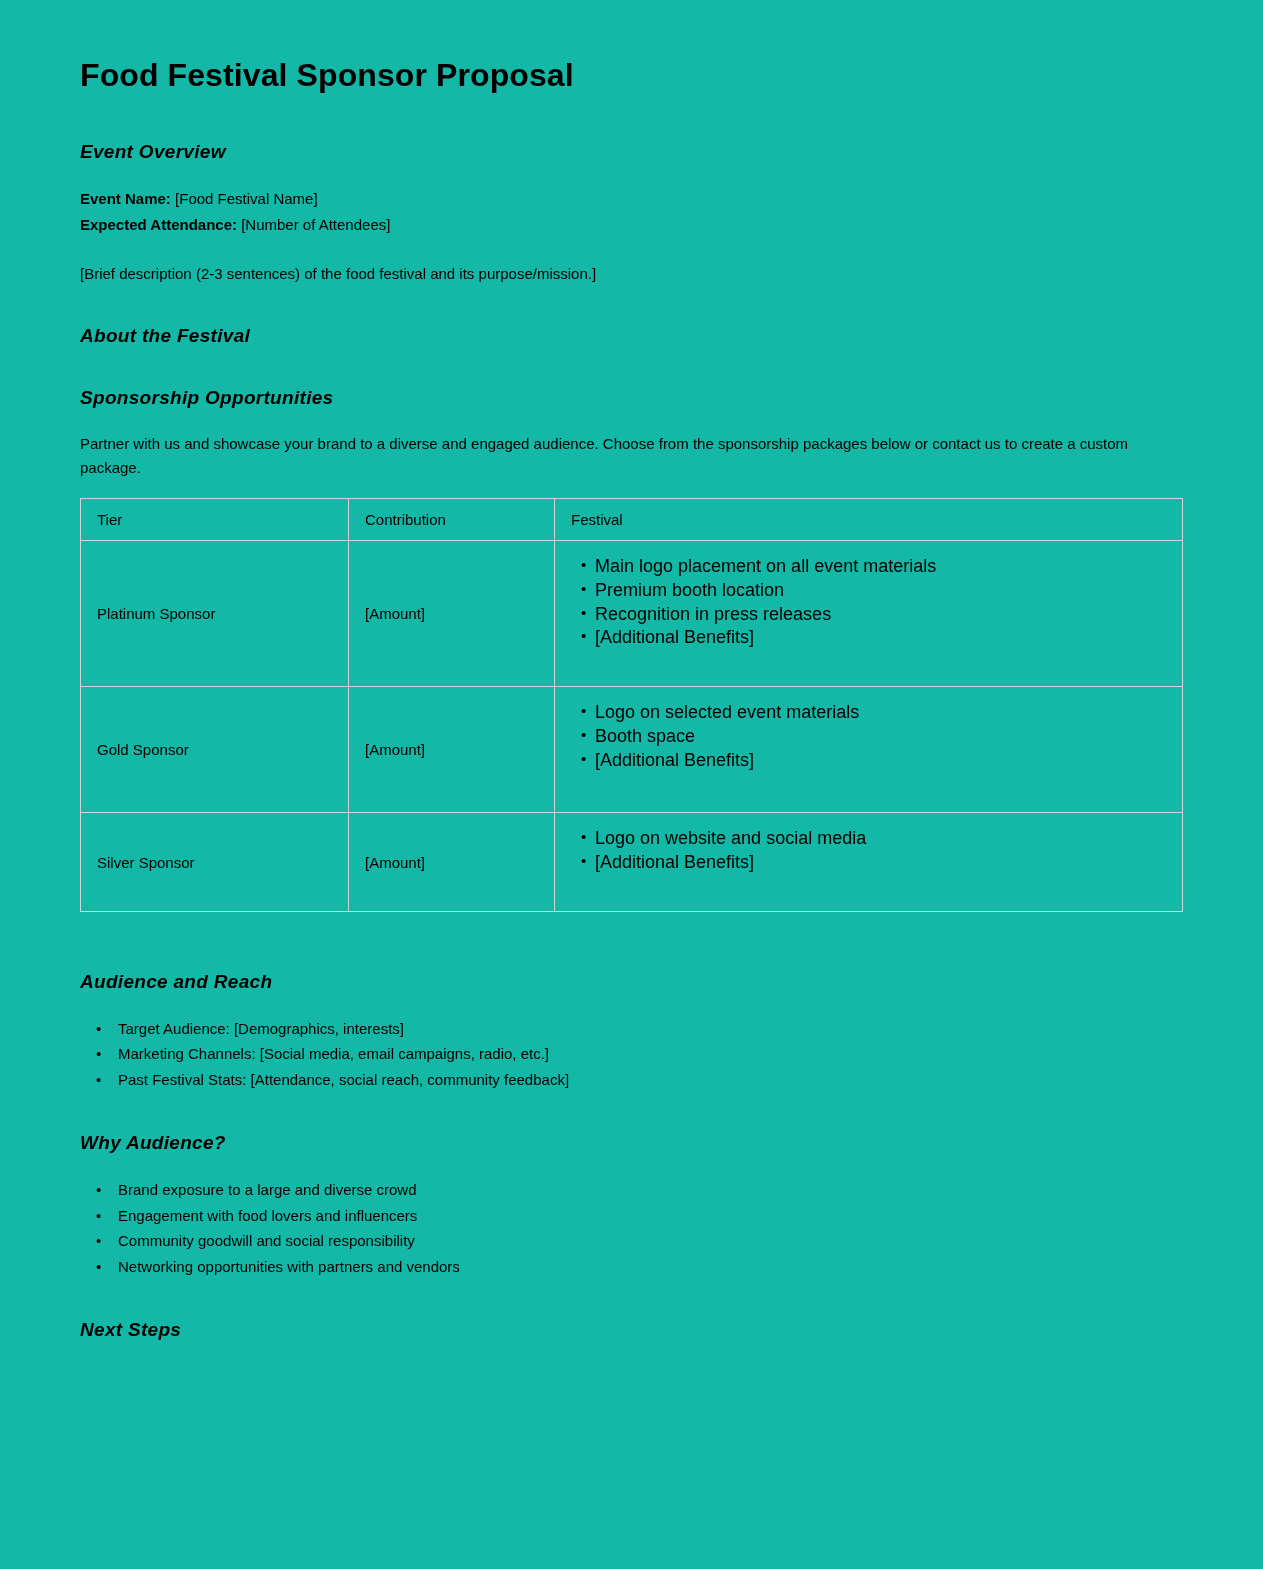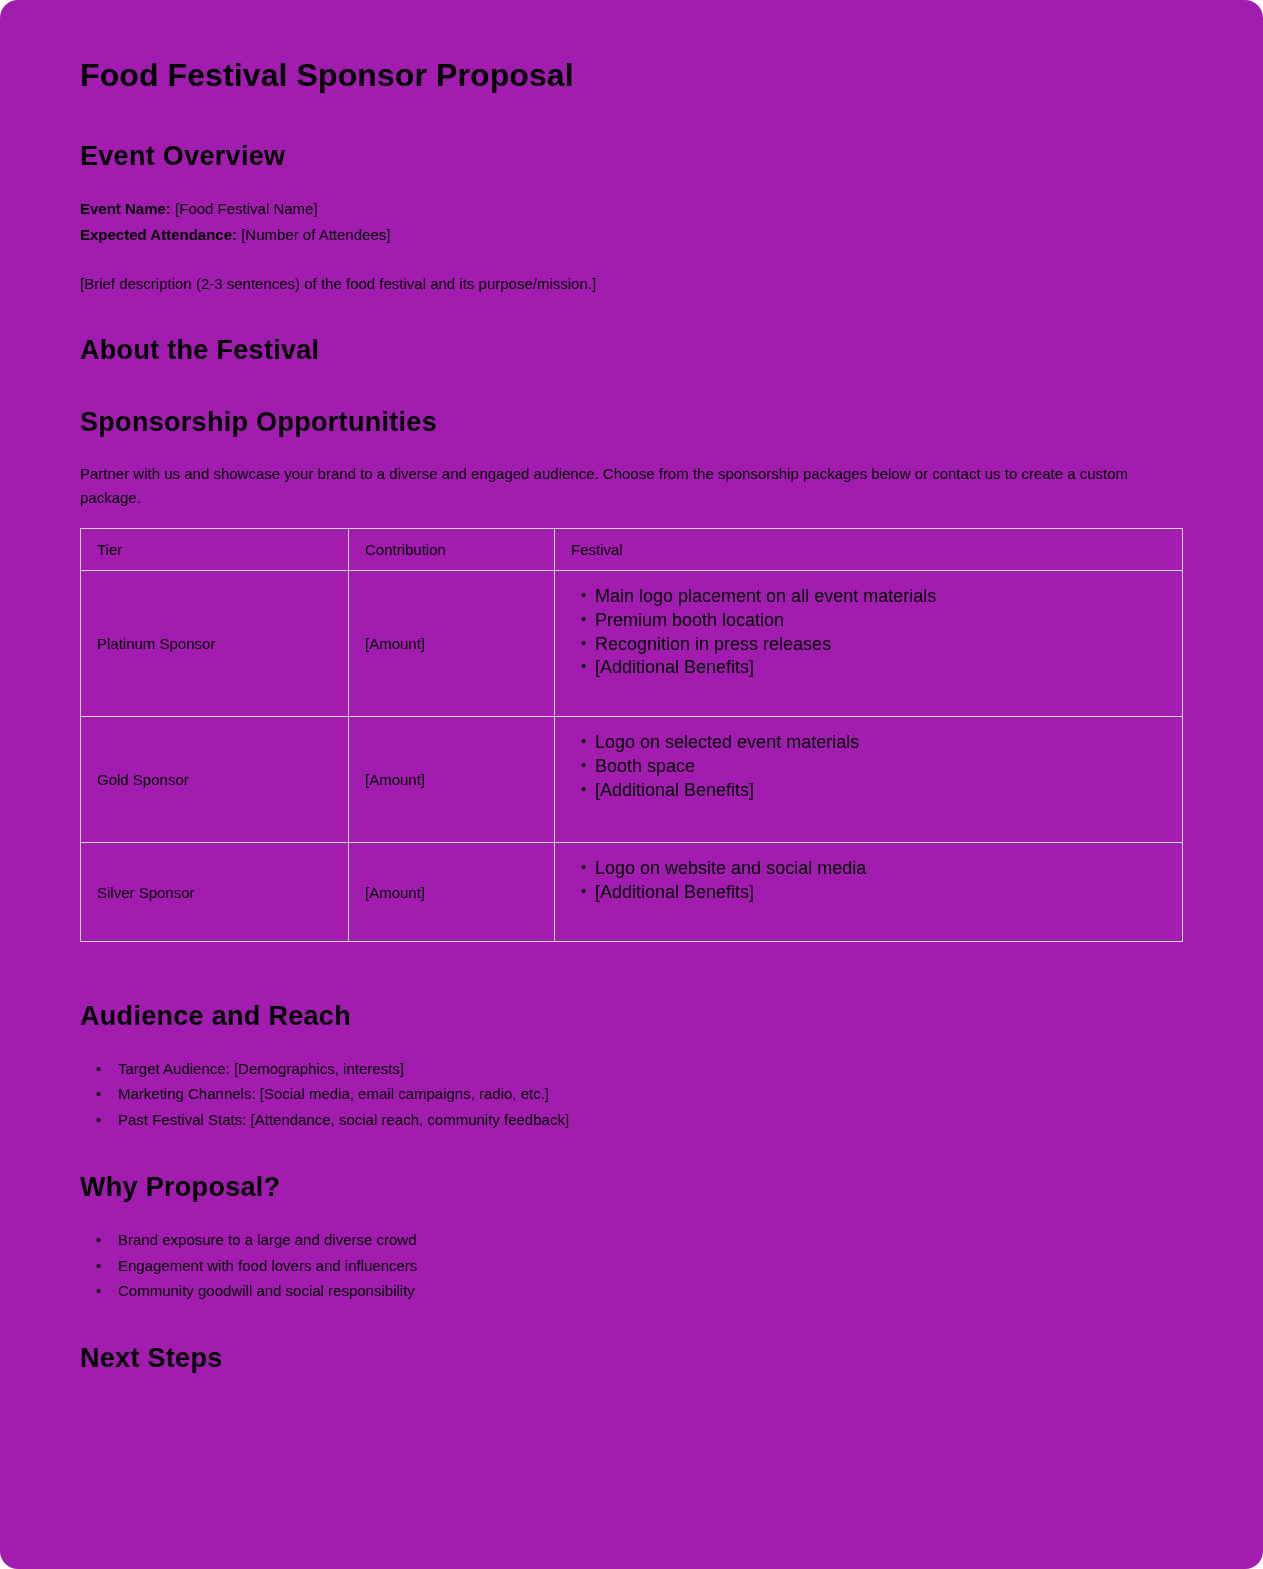--- a/index.html
+++ b/index.html
@@ -12,36 +12,36 @@
     min-height: 1569px;
     font-family: "Liberation Sans", sans-serif;
     color: #000000;
     -webkit-font-smoothing: antialiased;
   }
   .page {
     width: 1263px;
     min-height: 1569px;
     box-sizing: border-box;
     padding: 56px 80px 24px 80px;
-    background: #a21caf;
-    border-radius: 18px;
+    background: #14b8a6;
   }
   h1.doc-title {
     font-size: 32px;
     font-weight: bold;
     letter-spacing: 0.1px;
     margin: 0 0 46px 0;
     line-height: 1.2;
   }
   h2.section-heading {
-    font-size: 27px;
+    font-size: 19px;
     font-weight: bold;
     letter-spacing: 0.3px;
     margin: 0 0 22px 0;
     line-height: 1.25;
+    font-style: italic;
   }
   .section {
     margin-bottom: 38px;
   }
   p.body-text {
     font-size: 15px;
     line-height: 1.62;
     margin: 0 0 18px 0;
     max-width: 1072px;
   }
@@ -212,25 +212,26 @@
   <div class="section">
     <h2 class="section-heading">Audience and Reach</h2>
     <ul class="doc-list">
       <li>Target Audience: [Demographics, interests]</li>
       <li>Marketing Channels: [Social media, email campaigns, radio, etc.]</li>
       <li>Past Festival Stats: [Attendance, social reach, community feedback]</li>
     </ul>
   </div>
 
   <div class="section">
-    <h2 class="section-heading">Why Proposal?</h2>
+    <h2 class="section-heading">Why Audience?</h2>
     <ul class="doc-list">
       <li>Brand exposure to a large and diverse crowd</li>
       <li>Engagement with food lovers and influencers</li>
       <li>Community goodwill and social responsibility</li>
+      <li>Networking opportunities with partners and vendors</li>
     </ul>
   </div>
 
   <div class="section">
     <h2 class="section-heading">Next Steps</h2>
   </div>
 
 </div>
 
 </body></html>

